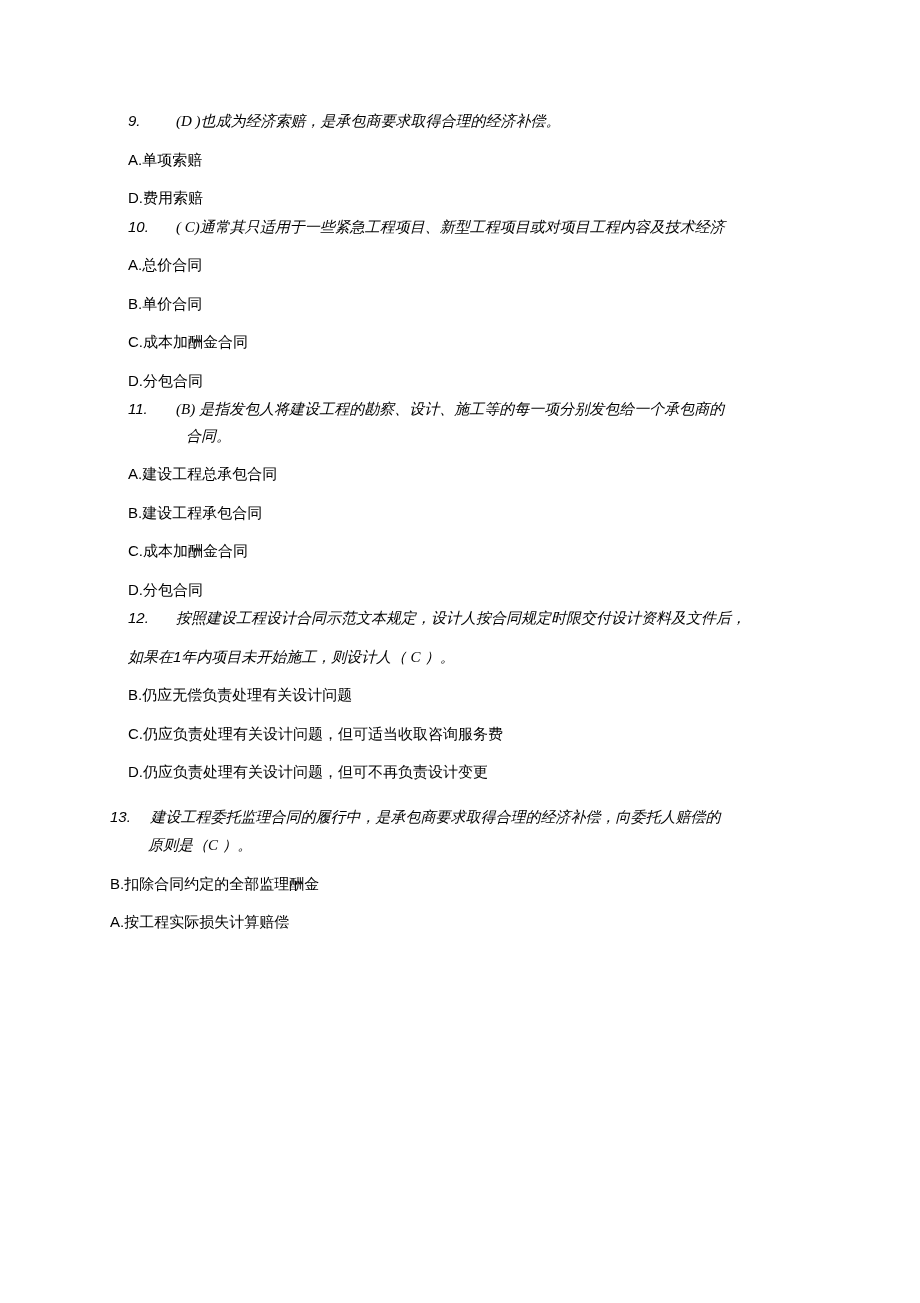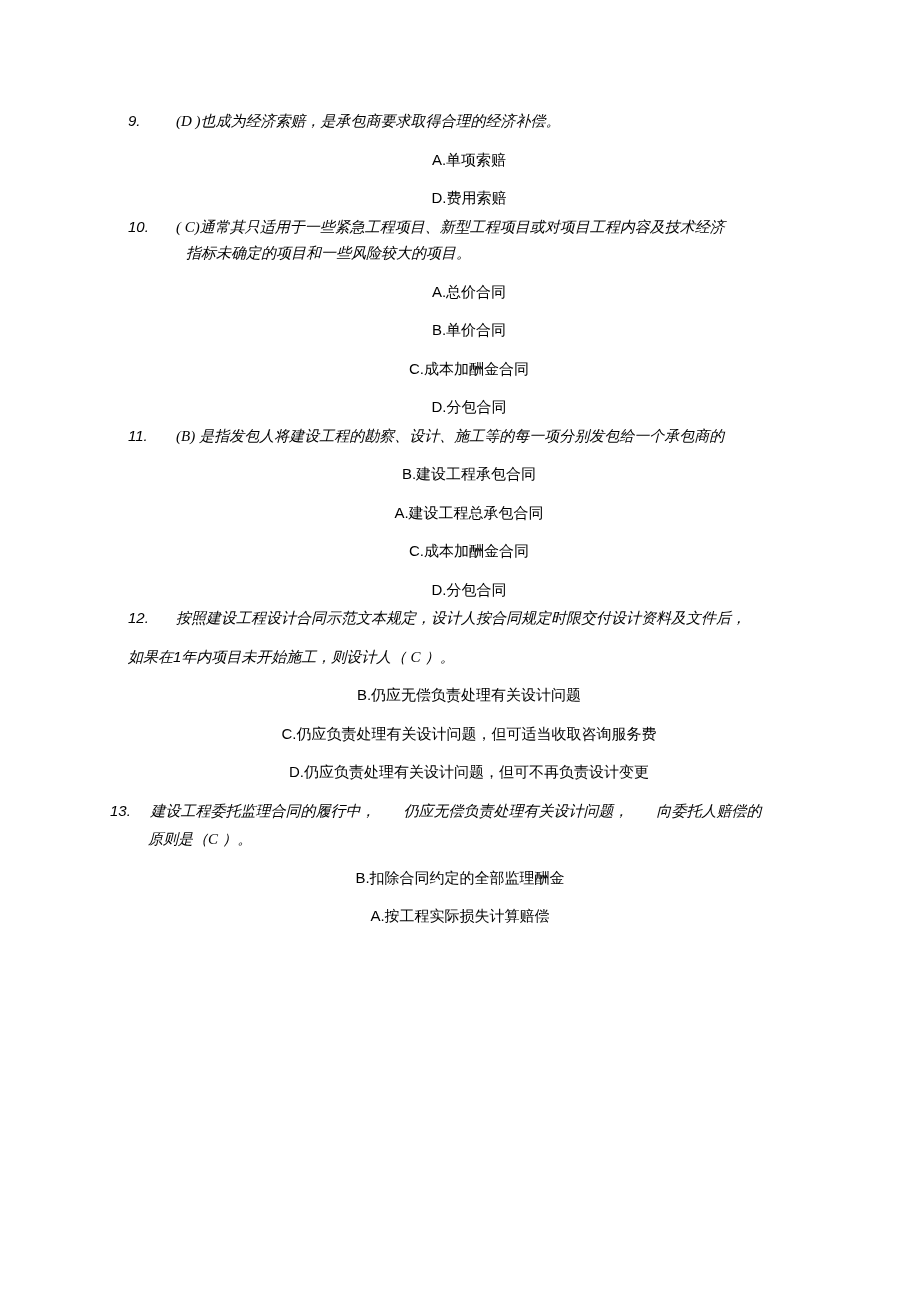--- a/index.html
+++ b/index.html
@@ -31,90 +31,88 @@
   }
   .q-gap {
     display: inline-block;
     width: 20px;
   }
   .ans-marker {
     font-family: "SimSun", serif;
   }
   .opt {
     margin: 16px 0;
-    text-align: center;
   }
   .opt-letter {
     font-family: Arial, sans-serif;
     font-size: 15px;
   }
   .indent-cont {
     padding-left: 58px;
     display: block;
     margin-top: 4px;
   }
   .indent-cont2 {
     padding-left: 38px;
     display: block;
     margin-top: 4px;
   }
   .q13-line {
     display: flex;
     justify-content: flex-start;
-    gap: 28px;
   }
 </style>
 </head>
 <body>
 
 <div class="question-block">
   <p class="q-line">
     <span class="q-num">9.</span><span class="q-gap"></span><span class="ans-marker">(D )</span><span>也成为经济索赔，是承包商要求取得合理的经济补偿。</span>
   </p>
   <p class="opt"><span class="opt-letter">A.</span><span>单项索赔</span></p>
   <p class="opt" style="margin-bottom:2px"><span class="opt-letter">D.</span><span>费用索赔</span></p>
 </div>
 
 <div class="question-block q10">
   <p class="q-line">
     <span class="q-num">10.</span><span class="q-gap"></span><span class="ans-marker">( C)</span><span>通常其只适用于一些紧急工程项目、新型工程项目或对项目工程内容及技术经济</span>
-    <span class="indent-cont">指标未确定的项目和一些风险较大的项目。</span>
   </p>
   <p class="opt"><span class="opt-letter">A.</span><span>总价合同</span></p>
   <p class="opt"><span class="opt-letter">B.</span><span>单价合同</span></p>
   <p class="opt"><span class="opt-letter">C.</span><span>成本加酬金合同</span></p>
   <p class="opt" style="margin-bottom:4px"><span class="opt-letter">D.</span><span>分包合同</span></p>
 </div>
 
 <div class="question-block q11">
   <p class="q-line">
     <span class="q-num">11.</span><span class="q-gap"></span><span class="ans-marker">(B)</span> <span>是指发包人将建设工程的勘察、设计、施工等的每一项分别发包给一个承包商的</span>
+    <span class="indent-cont">合同。</span>
   </p>
+  <p class="opt"><span class="opt-letter">A.</span><span>建设工程总承包合同</span></p>
   <p class="opt"><span class="opt-letter">B.</span><span>建设工程承包合同</span></p>
-  <p class="opt"><span class="opt-letter">A.</span><span>建设工程总承包合同</span></p>
   <p class="opt"><span class="opt-letter">C.</span><span>成本加酬金合同</span></p>
   <p class="opt" style="margin-bottom:4px"><span class="opt-letter">D.</span><span>分包合同</span></p>
 </div>
 
 <div class="question-block">
   <p class="q-line">
     <span class="q-num">12.</span><span class="q-gap"></span><span>按照建设工程设计合同示范文本规定，设计人按合同规定时限交付设计资料及文件后，</span>
   </p>
   <p class="q-line" style="margin-top:16px">
     <span>如果在</span><span class="opt-letter">1</span><span>年内项目未开始施工，则设计人（</span> <span class="ans-marker">C</span> <span>）。</span>
   </p>
   <p class="opt"><span class="opt-letter">B.</span><span>仍应无偿负责处理有关设计问题</span></p>
   <p class="opt"><span class="opt-letter">C.</span><span>仍应负责处理有关设计问题，但可适当收取咨询服务费</span></p>
-  <p class="opt" style="margin-bottom:16px"><span class="opt-letter">D.</span><span>仍应负责处理有关设计问题，但可不再负责设计变更</span></p>
+  <p class="opt" style="margin-bottom:22px"><span class="opt-letter">D.</span><span>仍应负责处理有关设计问题，但可不再负责设计变更</span></p>
 </div>
 
 <div class="question-block" style="margin-left:-18px">
   <div class="q-line q13-line">
     <span><span class="q-num">13.</span>&nbsp;&nbsp;&nbsp;<span>建设工程委托监理合同的履行中，</span></span>
-    <span>仍应无偿负责处理有关设计问题，</span>
+    <span>是承包商要求取得合理的经济补偿，</span>
     <span>向委托人赔偿的</span>
   </div>
   <p class="q-line" style="margin-top:0">
     <span class="indent-cont2"><span>原则是（</span><span class="ans-marker">C</span><span> ）。</span></span>
   </p>
 </div>
 <div style="margin-left:-18px">
   <p class="opt"><span class="opt-letter">B.</span><span>扣除合同约定的全部监理酬金</span></p>
   <p class="opt"><span class="opt-letter">A.</span><span>按工程实际损失计算赔偿</span></p>
 </div>

